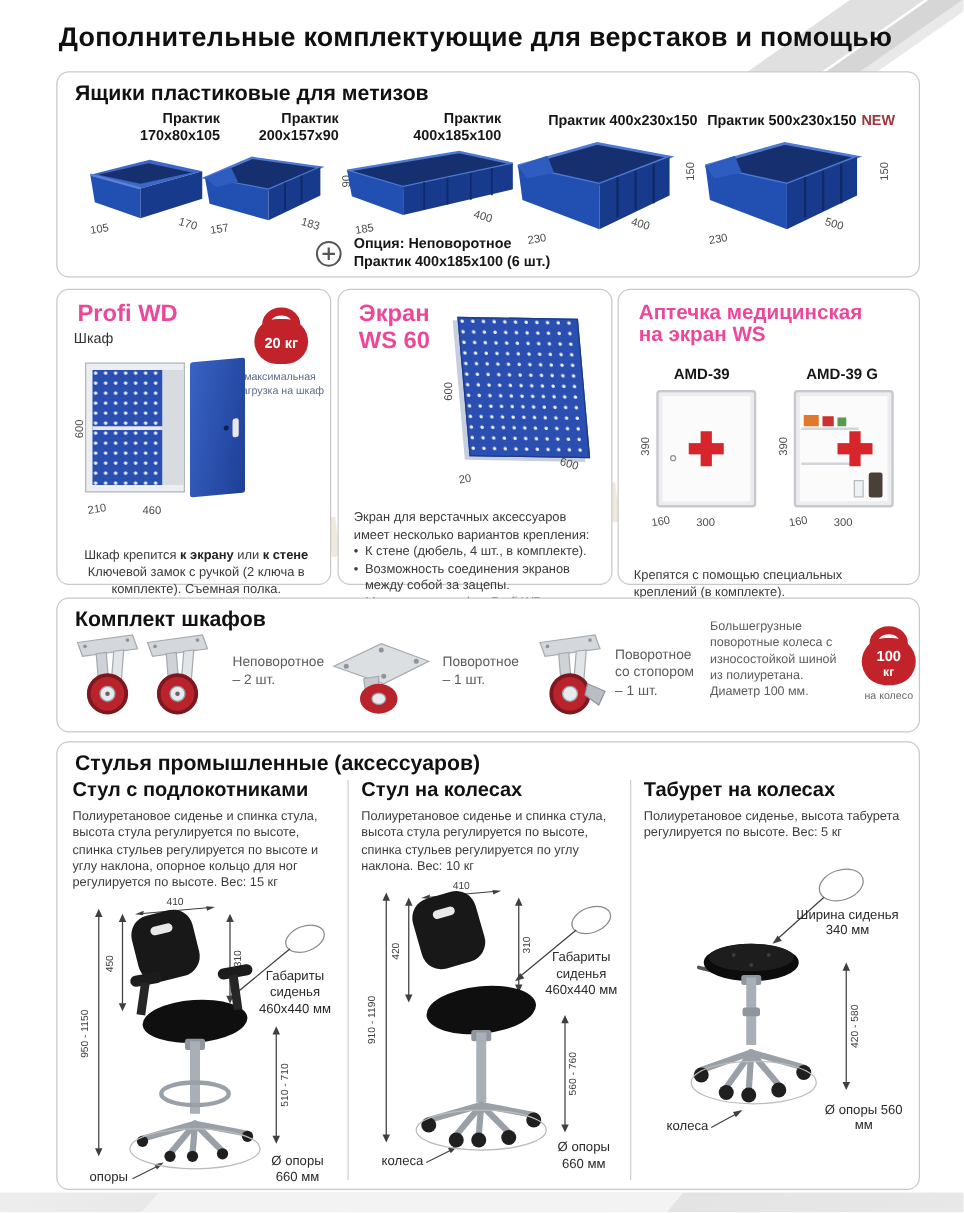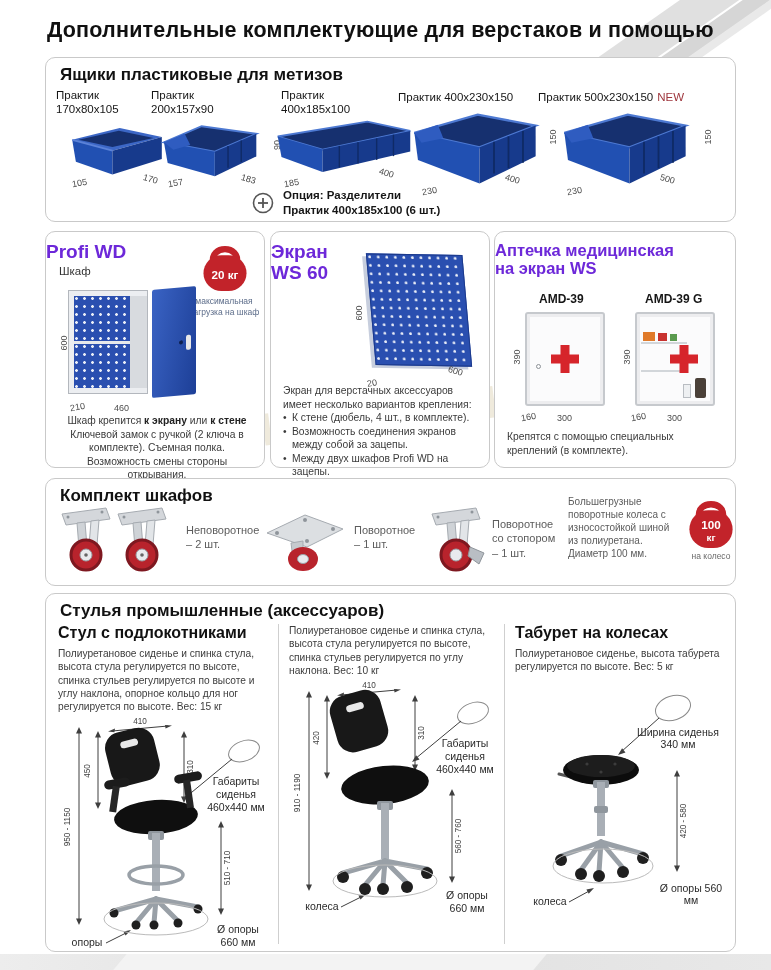--- a/index.html
+++ b/index.html
@@ -22,36 +22,36 @@
 
   .card { position:absolute; background:#fff; border:1.6px solid #c9c9c9; border-radius:10px; }
   .card-title { position:absolute; left:14px; top:7px; font-size:17px; font-weight:bold; color:#111; }
 
   
   .wm { position:absolute; font-weight:bold; letter-spacing:8px; pointer-events:none; white-space:nowrap; }
   .wm1 { left:240px; top:388px; font-size:46px; color:rgba(175,150,80,.20); transform:rotate(-7deg); }
   .wm2 { left:245px; top:668px; font-size:44px; color:rgba(160,150,120,.16); transform:rotate(-7deg); }
 
   
-  .bin-label { position:absolute; text-align:left; font-size:11.5px; font-weight:normal; line-height:1.25; color:#161616; }
+  .bin-label { position:absolute; text-align:right; font-size:11.5px; font-weight:bold; line-height:1.25; color:#161616; }
   .badge-new { color:#9e353c; margin-left:4px; }
   .bin-art { position:absolute; }
   .dim { position:absolute; font-size:9px; color:#4c4c4c; white-space:nowrap; }
   .dim-w { transform:rotate(-9deg); }
   .dim-d { transform:rotate(16deg); }
   .dim-h { transform:rotate(-90deg); transform-origin:center; }
   .option { position:absolute; left:206px; top:130px; display:flex; align-items:center; gap:9px; }
   .option .txt { font-size:11.5px; font-weight:bold; line-height:1.3; color:#161616; }
 
   
-  .panel-title { position:absolute; left:0; top:9px; font-size:19px; font-weight:bold; color:#6d28d9; line-height:1.12; }
+  .panel-title { position:absolute; left:16px; top:9px; font-size:19px; font-weight:bold; color:#ec4899; line-height:1.12; }
   .panel-sub { position:absolute; left:13px; top:33px; font-size:11.5px; color:#333; }
   .kbell { position:absolute; }
   .kbell-cap { position:absolute; text-align:center; font-size:8.5px; line-height:1.25; color:#5d6d8a; }
-  .body-text { position:absolute; font-size:10.3px; line-height:1.32; color:#3a3a3a; }
+  .body-text { position:absolute; font-size:10.3px; line-height:1.32; color:#3a3a3a;margin-top:24px; }
   .body-text b { color:#222; }
   .blist { list-style:none; }
   .blist li { padding-left:9px; position:relative; }
   .blist li::before { content:"•"; position:absolute; left:0; }
 
   
   .cab { position:absolute; left:16px; top:56px; width:136px; height:112px; }
   .cab .body { position:absolute; left:6px; top:2px; width:80px; height:104px; background:#eceef1; border:1px solid #b3b7bd; }
   .cab .peg { position:absolute; left:5px; top:5px; width:56px; height:92px;
     background-color:#2a4fb0;
@@ -215,21 +215,21 @@
       <span class="dim dim-h" style="right:-6px; top:30px;">150</span>
     </div>
 
     <div class="option">
       <svg width="22" height="22" viewBox="0 0 22 22">
         <circle cx="11" cy="11" r="9.5" fill="none" stroke="#555" stroke-width="1.6"></circle>
         <line x1="11" y1="6" x2="11" y2="16" stroke="#555" stroke-width="1.8"></line>
         <line x1="6" y1="11" x2="16" y2="11" stroke="#555" stroke-width="1.8"></line>
       </svg>
       <div class="txt">
-        <div>Опция: Разделители</div>
+        <div>Опция: Неповоротное</div>
         <div>Практик 400x185x100 (6 шт.)</div>
       </div>
     </div>
   </section>
 
   <section class="card" style="left:45px; top:231px; width:220px; height:237px;">
     <div class="panel-title">Profi WD</div>
     <div class="panel-sub">Шкаф</div>
 
     <div class="kbell" style="left:152px; top:8px;">
@@ -470,20 +470,21 @@
             <ellipse cx="98" cy="202" rx="52" ry="16" fill="none" stroke="#bbbbbb" stroke-width="1"></ellipse>
           </g>
         </svg>
         <div class="overlay" style="left:146px; top:58px; width:64px;">Габариты сиденья 460x440 мм</div>
         <div class="overlay" style="left:150px; top:206px; width:60px;">Ø опоры 660 мм</div>
         <div class="overlay" style="left:8px; top:219px; width:42px;">опоры</div>
       </div>
     </div>
 
     <div class="chair-col sep" style="left:232px; width:222px; padding-left:10px;">
+      <h3>Стул на колесах</h3>
       <p class="desc">Полиуретановое сиденье и спинка стула, высота стула регулируется по высоте, спинка стульев регулируется по углу наклона. Вес: 10 кг</p>
       <div class="diagram">
         <svg width="212" height="240" viewBox="0 0 212 240">
           <path class="dl" d="M20,16 V204"></path>
             <path class="dh" d="M20,10 l-3,6.5 h6 z"></path>
             <path class="dh" d="M20,210 l-3,-6.5 h6 z"></path>
           <text class="dt" x="11" y="112" transform="rotate(-90 11 112)" text-anchor="middle">910 - 1190</text>
           <path class="dl" d="M38,20 V92"></path>
             <path class="dh" d="M38,14 l-3,6.5 h6 z"></path>
             <path class="dh" d="M38,98 l-3,-6.5 h6 z"></path>

